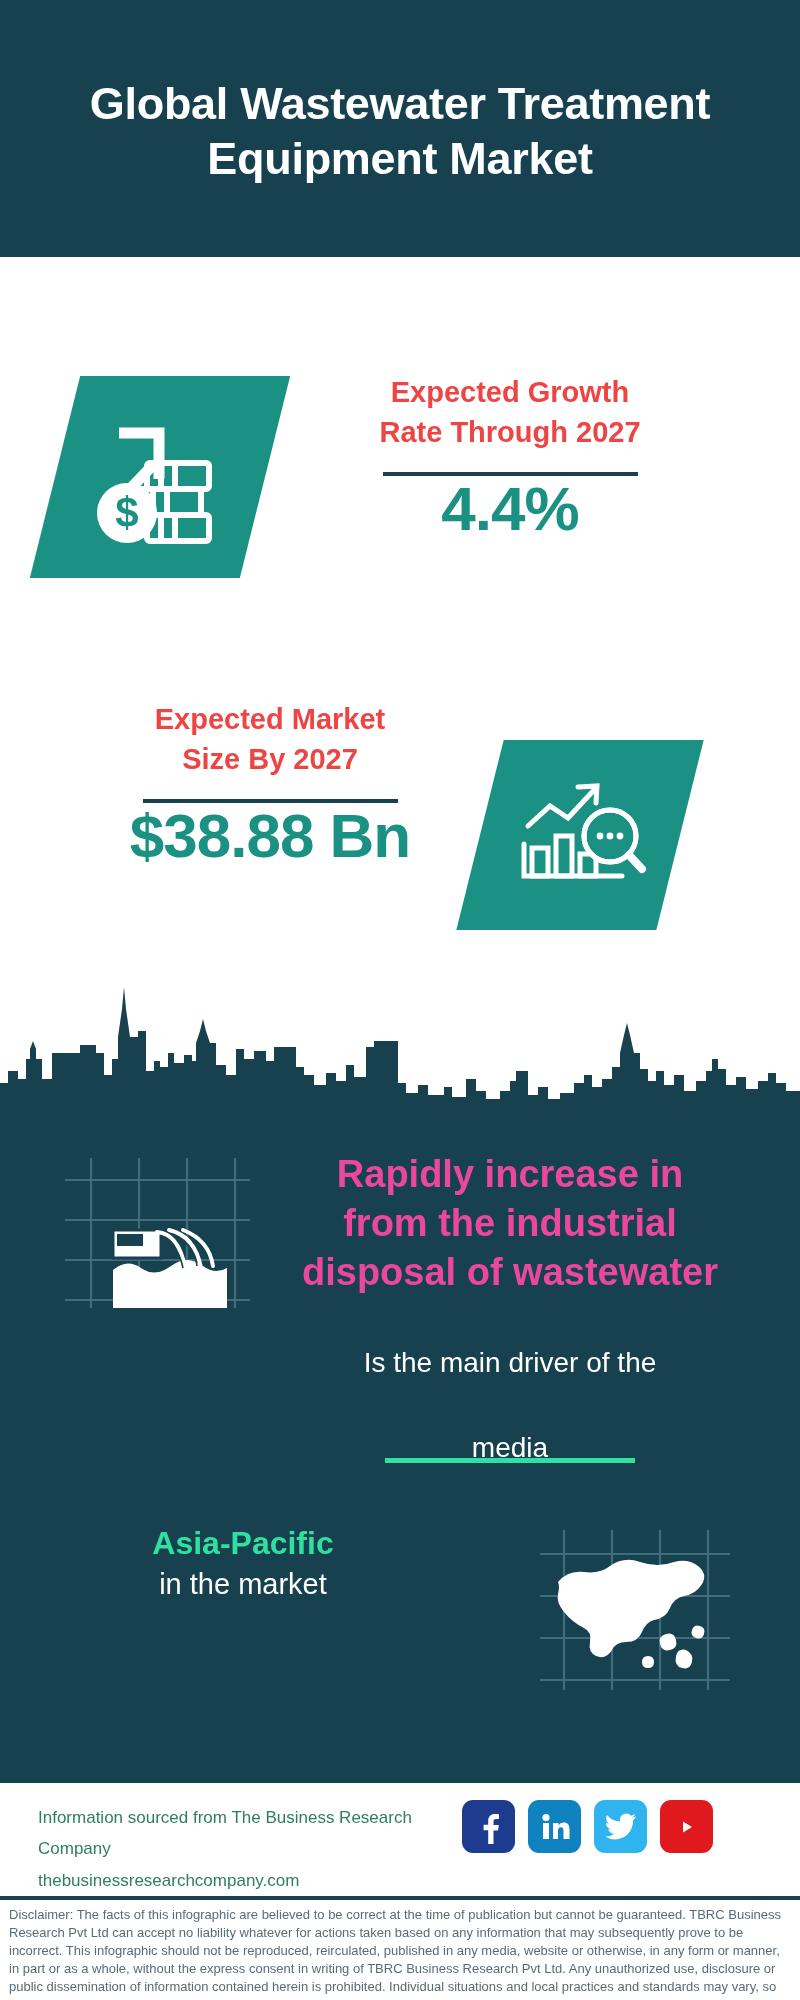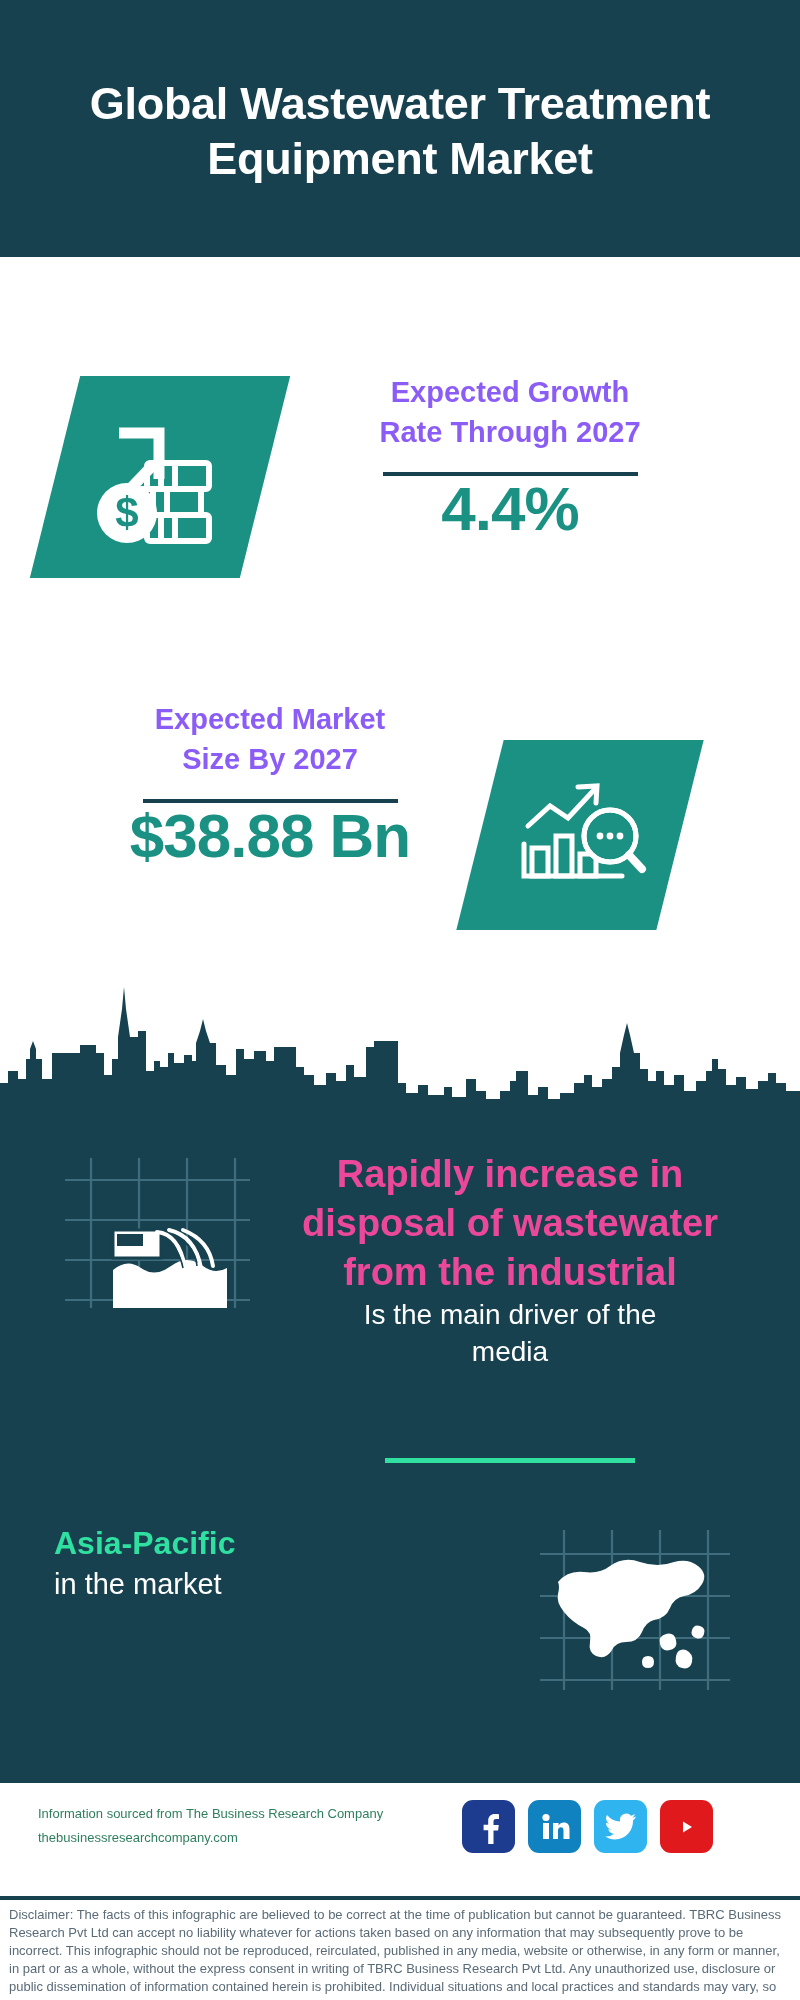--- a/index.html
+++ b/index.html
@@ -37,21 +37,21 @@
     position:absolute;
     background:#1a9183;
     transform:skewX(-14deg);
   }
   .para-inner{transform:skewX(14deg);width:100%;height:100%;display:flex;align-items:center;justify-content:center;}
 
   
   .blk1-icon{left:55px;top:376px;width:210px;height:202px;}
   .blk1-text{position:absolute;left:300px;top:372px;width:420px;text-align:center;}
   .lbl{
-    color:#8b5cf6;font-size:29px;font-weight:bold;line-height:1.38;
+    color:#ef4444;font-size:29px;font-weight:bold;line-height:1.38;
   }
   .rule{height:4px;background:#17414f;margin:20px auto 0;width:255px;}
   .rule-mint{height:5px;background:#2fe0a0;width:250px;margin:0 auto;}
   .bigval{
     color:#1a9183;font-size:62px;font-weight:bold;line-height:1.05;margin-top:0;
     letter-spacing:-1px;
   }
 
   
   .blk2-text{position:absolute;left:60px;top:699px;width:420px;text-align:center;}
@@ -61,34 +61,34 @@
   .skyline{position:absolute;left:0;top:975px;width:800px;height:140px;}
 
   
   .dark-band{
     position:absolute;left:0;top:1113px;width:800px;height:670px;background:#17414f;
   }
 
   .driver-icon{position:absolute;left:65px;top:1158px;width:185px;height:150px;}
   .driver-text{position:absolute;left:275px;top:1150px;width:470px;text-align:center;}
   .mint{color:#ec4899;font-weight:bold;font-size:38px;line-height:1.29;}
-  .wht{color:#ffffff;font-size:28px;line-height:1.31;font-weight:normal;}
+  .wht{color:#ffffff;font-size:28px;line-height:1.31;font-weight:normal;margin-top:48px;}
 
   .mid-rule-wrap{position:absolute;left:275px;top:1458px;width:470px;}
 
-  .region-text{position:absolute;left:54px;top:1523px;width:400px;}
+  .region-text{position:absolute;left:43px;top:1523px;width:400px;text-align:center;}
   .region-title{color:#2fe0a0;font-weight:bold;font-size:32px;line-height:1.3;}
   .region-sub{color:#fff;font-size:29px;line-height:1.32;font-weight:normal;}
   .region-map{position:absolute;left:540px;top:1530px;width:190px;height:160px;}
 
   
   .footer{position:absolute;left:0;top:1783px;width:800px;height:115px;background:#fff;}
   .src-text{
     position:absolute;left:38px;top:1802px;width:420px;
-    color:#2f7f5e;font-size:13px;line-height:1.85;
+    color:#2f7f5e;font-size:17px;line-height:1.85;
   }
   .socials{position:absolute;left:462px;top:1800px;display:flex;gap:13px;}
   .sicon{width:53px;height:53px;border-radius:11px;display:flex;align-items:center;justify-content:center;}
 
   .footbar{position:absolute;left:0;top:1896px;width:800px;height:4px;background:#17414f;}
   .disclaimer{
     position:absolute;left:9px;top:1906px;width:784px;
     color:#5a6b78;font-size:13px;line-height:1.38;text-align:left;
   }
 </style>
@@ -197,22 +197,22 @@
       <path d="M118 72 q26 10 30 36"></path>
     </g>
     <g stroke="#17414f" stroke-width="1.6" fill="none">
       <path d="M100 82 q14 8 18 28"></path>
       <path d="M114 80 q16 10 18 28"></path>
     </g>
   </svg>
 
   <div class="driver-text">
     <div class="mint">Rapidly increase in</div>
+    <div class="mint">from the industrial</div>
     <div class="mint">disposal of wastewater</div>
-    <div class="mint">from the industrial</div>
     <div class="wht">Is the main driver of the</div>
     <div class="wht">media</div>
   </div>
 
   <div class="mid-rule-wrap">
     <div class="rule-mint"></div>
   </div>
 
   <div class="region-text">
     <div class="region-title">Asia-Pacific</div>

